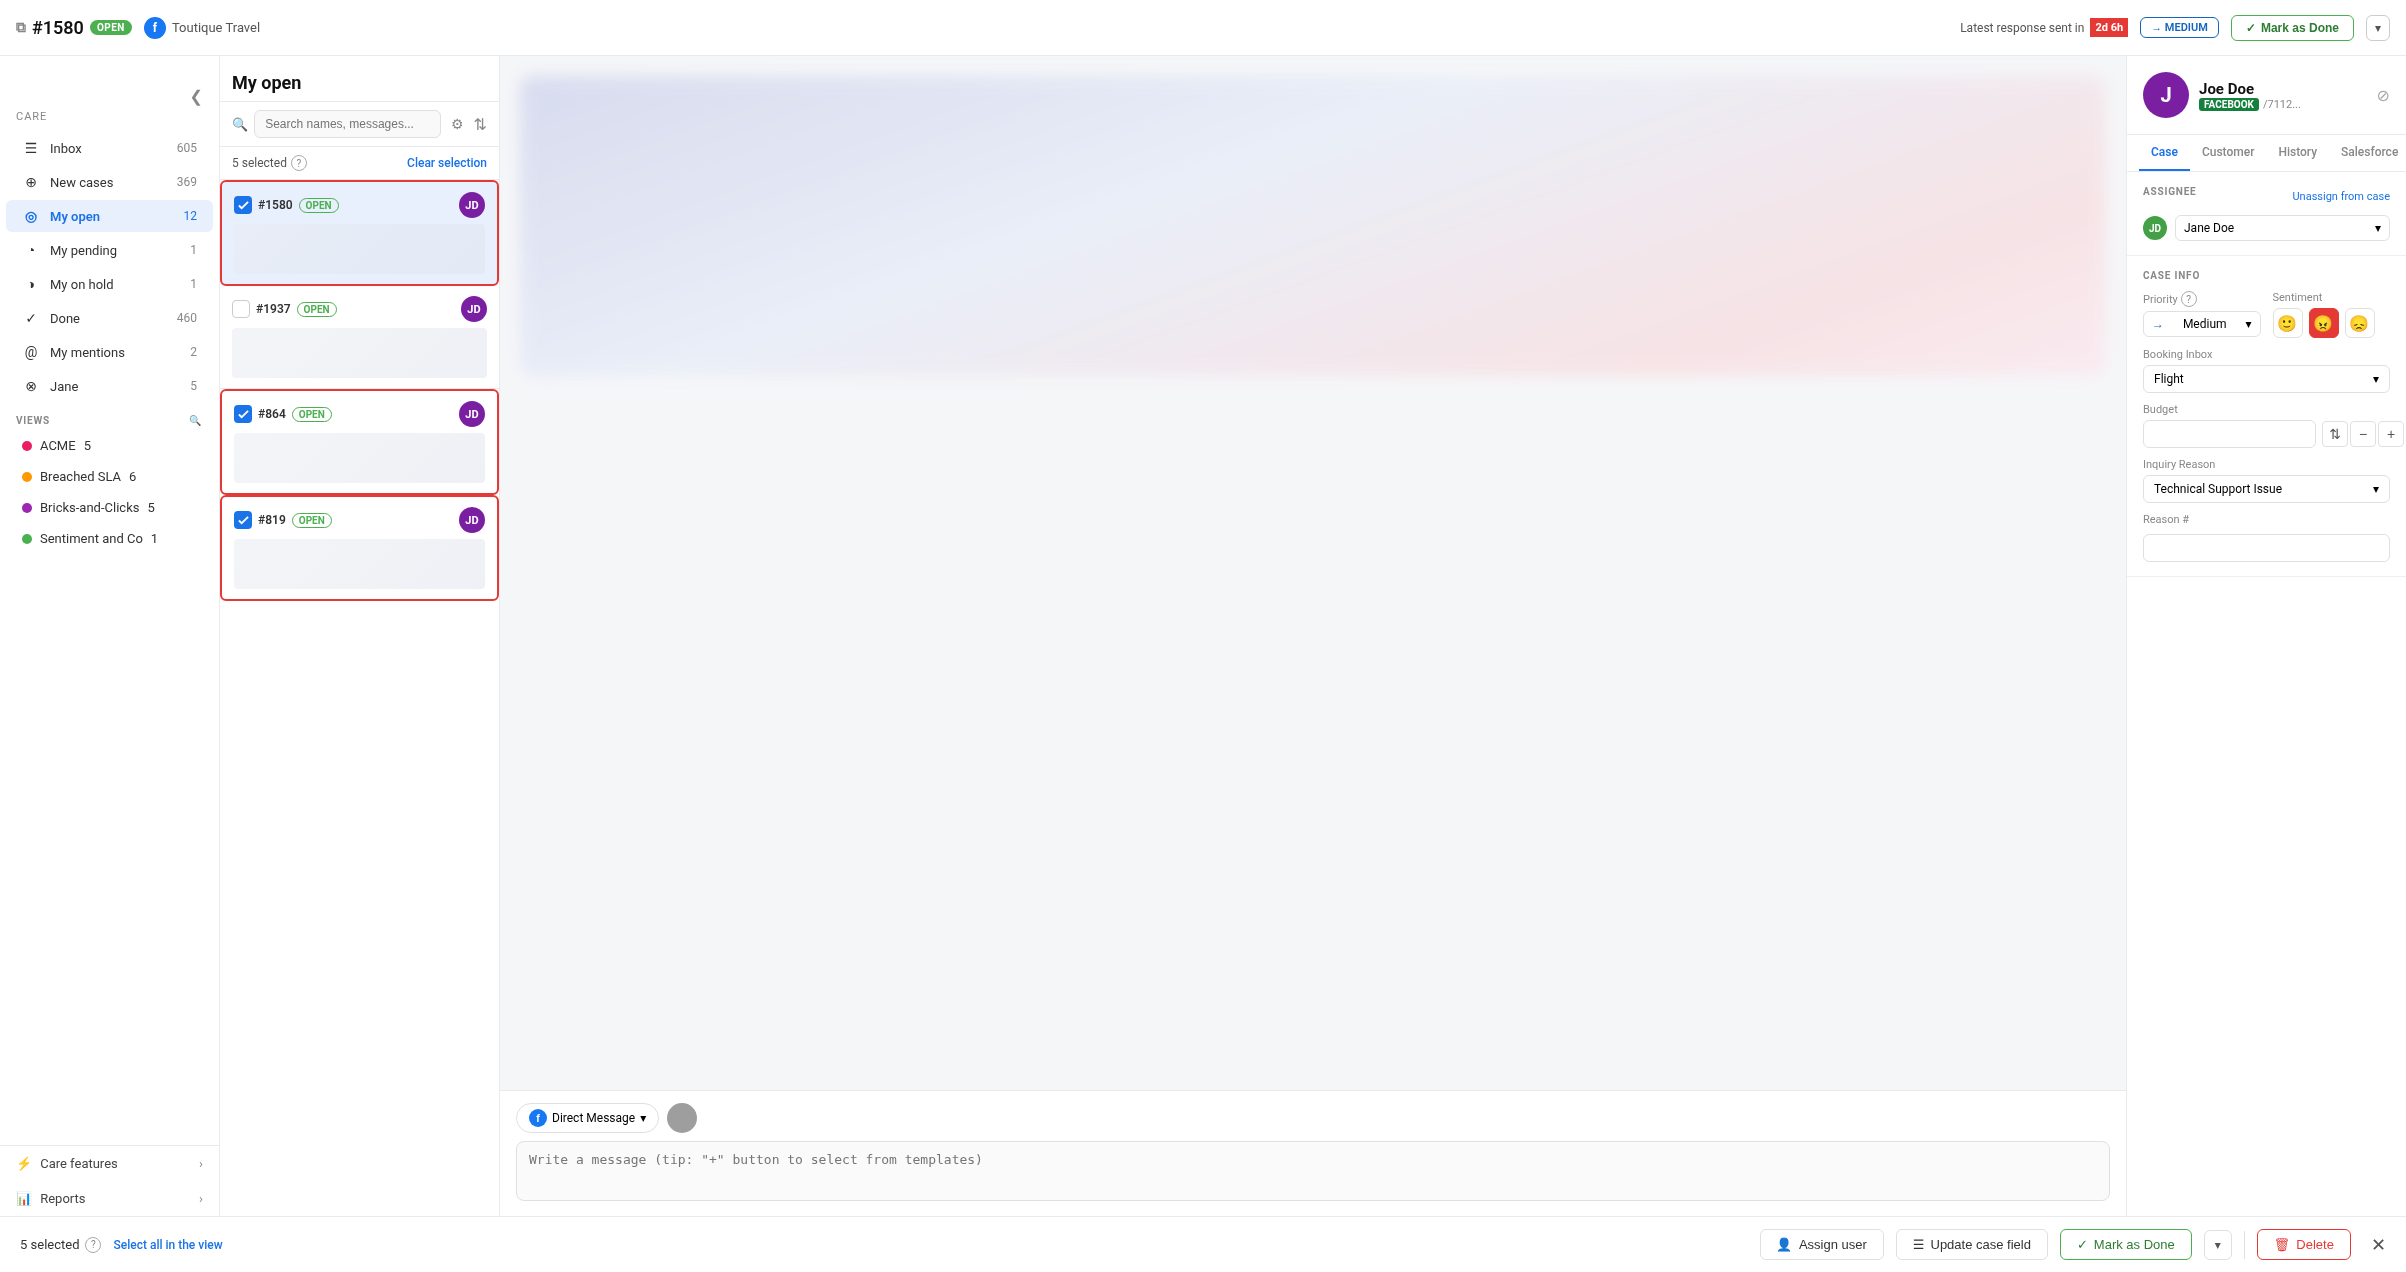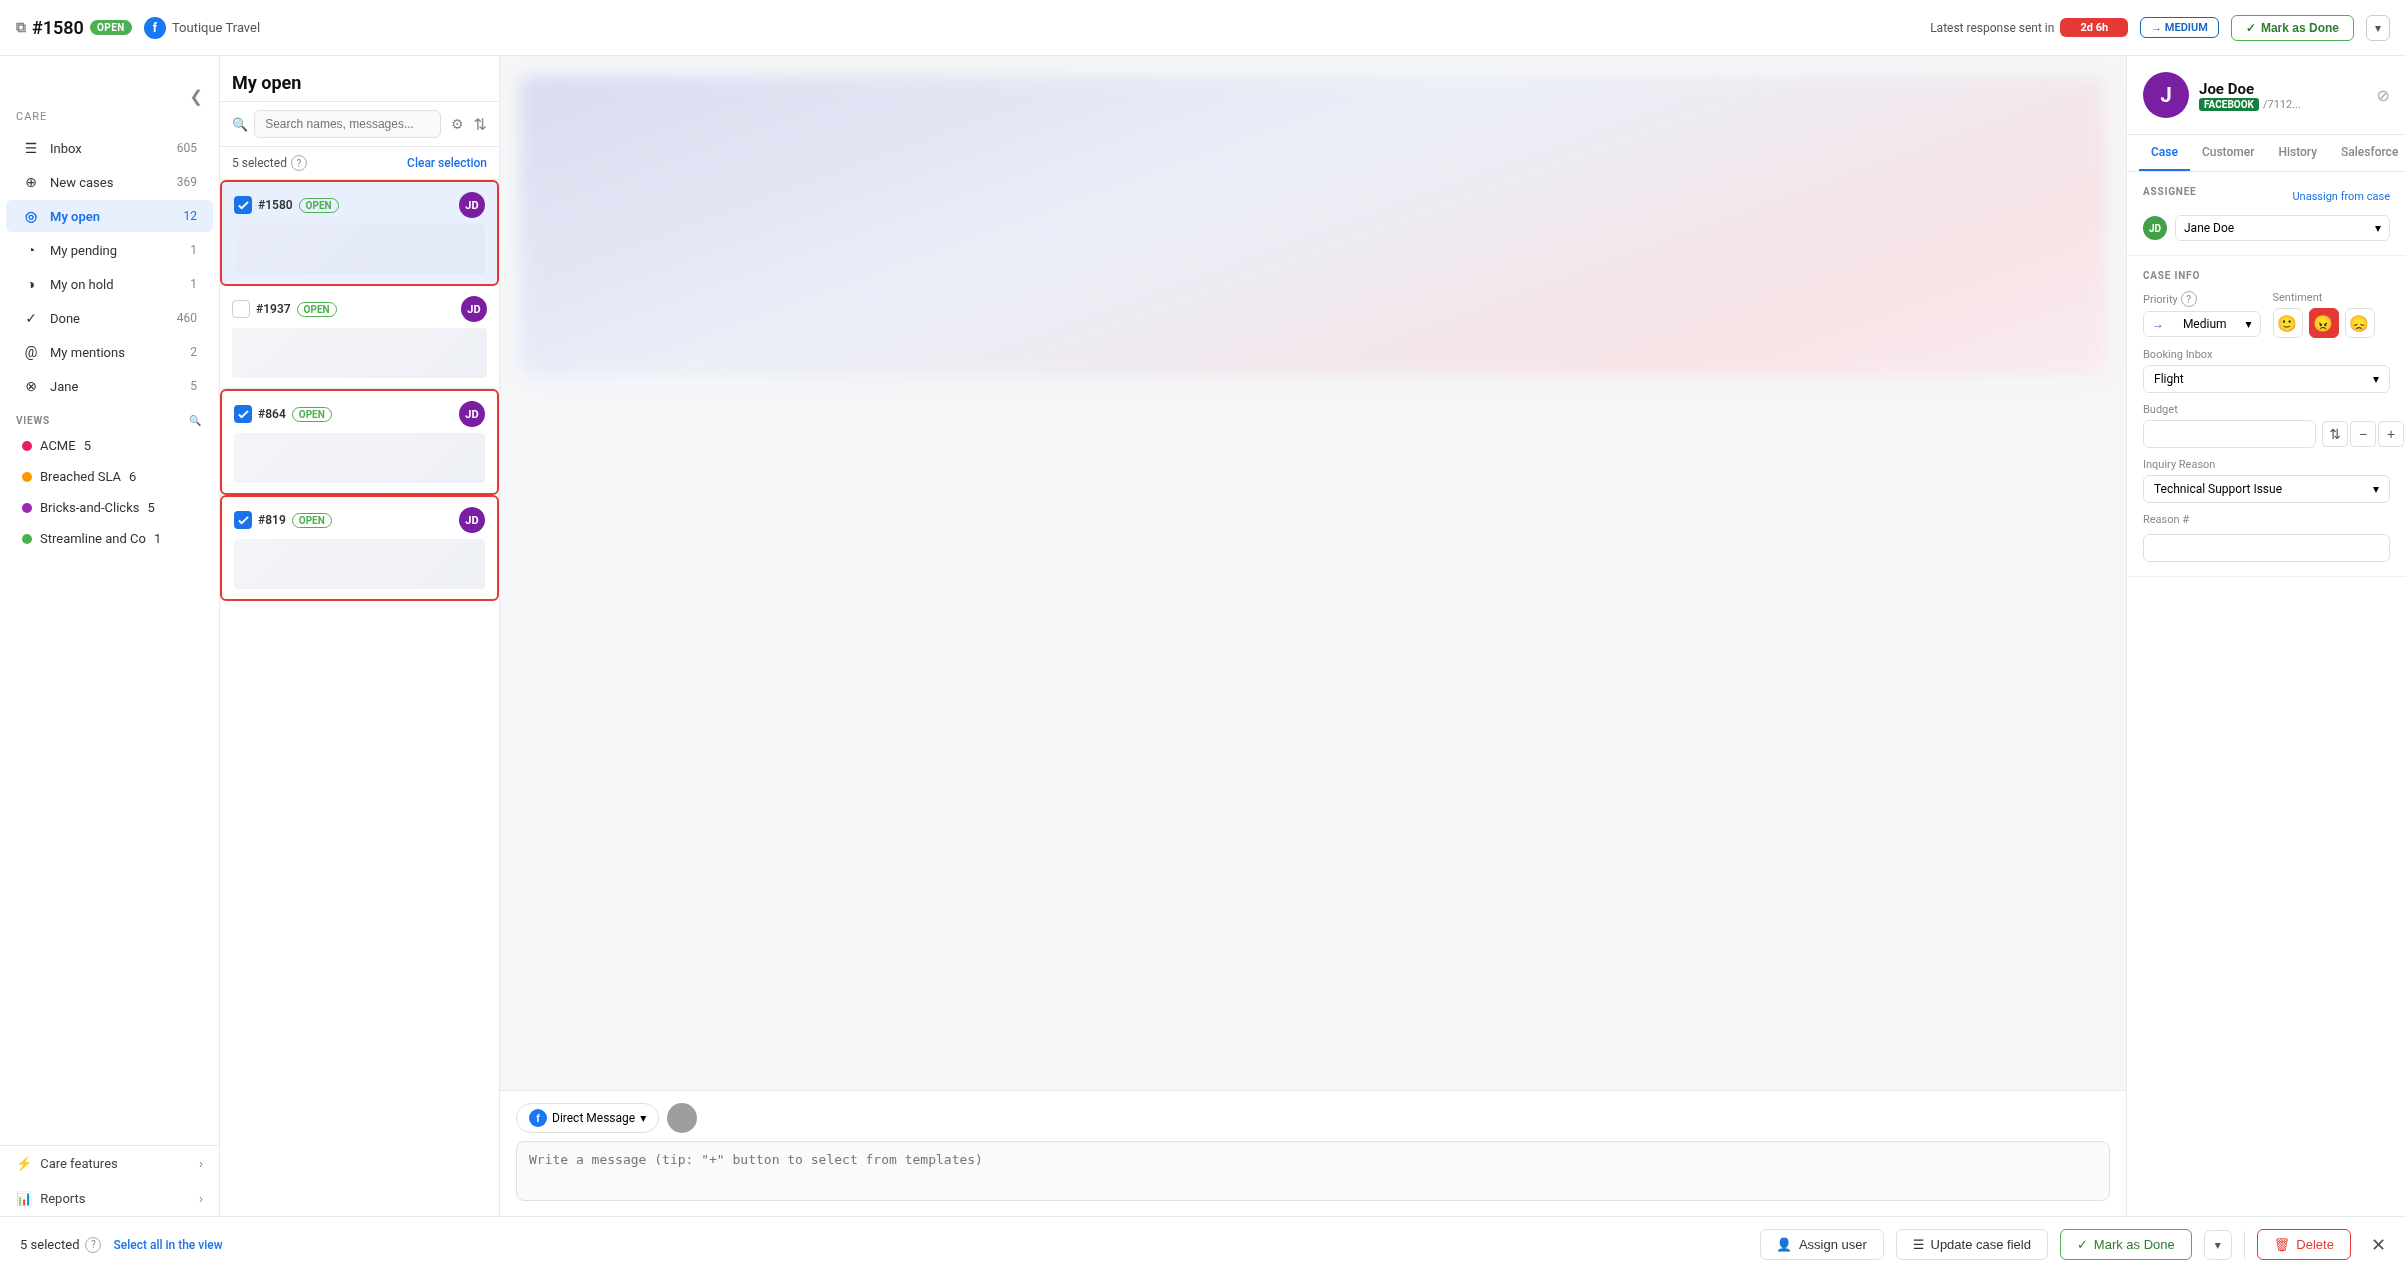--- a/index.html
+++ b/index.html
@@ -14,21 +14,21 @@
 
     
     .topbar { height: 56px; border-bottom: 1px solid #e8eaed; display: flex; align-items: center; padding: 0 16px; gap: 12px; background: #fff; flex-shrink: 0; }
     .topbar-case-id { font-size: 18px; font-weight: 600; color: #111; display: flex; align-items: center; gap: 6px; }
     .topbar-case-id .copy-icon { color: #888; font-size: 14px; cursor: pointer; }
     .badge-open { background: #4caf50; color: #fff; font-size: 10px; font-weight: 700; padding: 2px 7px; border-radius: 10px; letter-spacing: 0.5px; }
     .topbar-fb { display: flex; align-items: center; gap: 6px; color: #555; font-size: 13px; }
     .fb-icon { width: 22px; height: 22px; background: #1877f2; border-radius: 50%; display: flex; align-items: center; justify-content: center; color: #fff; font-weight: 700; font-size: 12px; }
     .topbar-spacer { flex: 1; }
     .topbar-sla { display: flex; align-items: center; gap: 6px; font-size: 12px; color: #555; }
-    .sla-badge { background: #e53935; color: #fff; font-size: 11px; font-weight: 700; padding: 3px 20px; border-radius: 6px; }
+    .sla-badge { background: #e53935; color: #fff; font-size: 11px; font-weight: 700; padding: 3px 5px; border-radius: 0; }
     .priority-badge { border: 1.5px solid #1565c0; color: #1565c0; font-size: 11px; font-weight: 600; padding: 3px 10px; border-radius: 6px; display: flex; align-items: center; gap: 4px; }
     .mark-done-btn { border: 1.5px solid #4caf50; color: #2e7d32; font-size: 12px; font-weight: 600; padding: 5px 14px; border-radius: 6px; background: #fff; cursor: pointer; display: flex; align-items: center; gap: 5px; }
     .dropdown-arrow-btn { border: 1px solid #ccc; background: #fff; padding: 5px 8px; border-radius: 6px; cursor: pointer; font-size: 12px; color: #555; }
 
     
     .sidebar-header { padding: 14px 16px 8px; display: flex; align-items: center; justify-content: space-between; }
     .sidebar-brand { font-size: 11px; font-weight: 400; letter-spacing: 1px; color: #888; text-transform: uppercase; margin-top: 40px; }
     .sidebar-collapse { color: #888; cursor: pointer; font-size: 16px; }
     .sidebar-nav-item { display: flex; align-items: center; padding: 8px 16px; cursor: pointer; border-radius: 6px; margin: 1px 6px; gap: 10px; color: #333; font-size: 13px; }
     .sidebar-nav-item.active { background: #e8f0fe; font-weight: 600; color: #1a73e8; }
@@ -213,21 +213,21 @@
       <span class="nav-label">Breached SLA</span>
       <span class="nav-count">6</span>
     </div>
     <div class="sidebar-view-item">
       <span class="view-dot" style="background:#9c27b0;"></span>
       <span class="nav-label">Bricks-and-Clicks</span>
       <span class="nav-count">5</span>
     </div>
     <div class="sidebar-view-item">
       <span class="view-dot" style="background:#4caf50;"></span>
-      <span class="nav-label">Streamline and Co</span>
+      <span class="nav-label">Sentiment and Co</span>
       <span class="nav-count">1</span>
     </div>
 
     <div class="sidebar-bottom">
       <div class="sidebar-bottom-item">
         <span>⚡</span>
         <span>Care features</span>
         <span class="expand-arrow">›</span>
       </div>
       <div class="sidebar-bottom-item">

